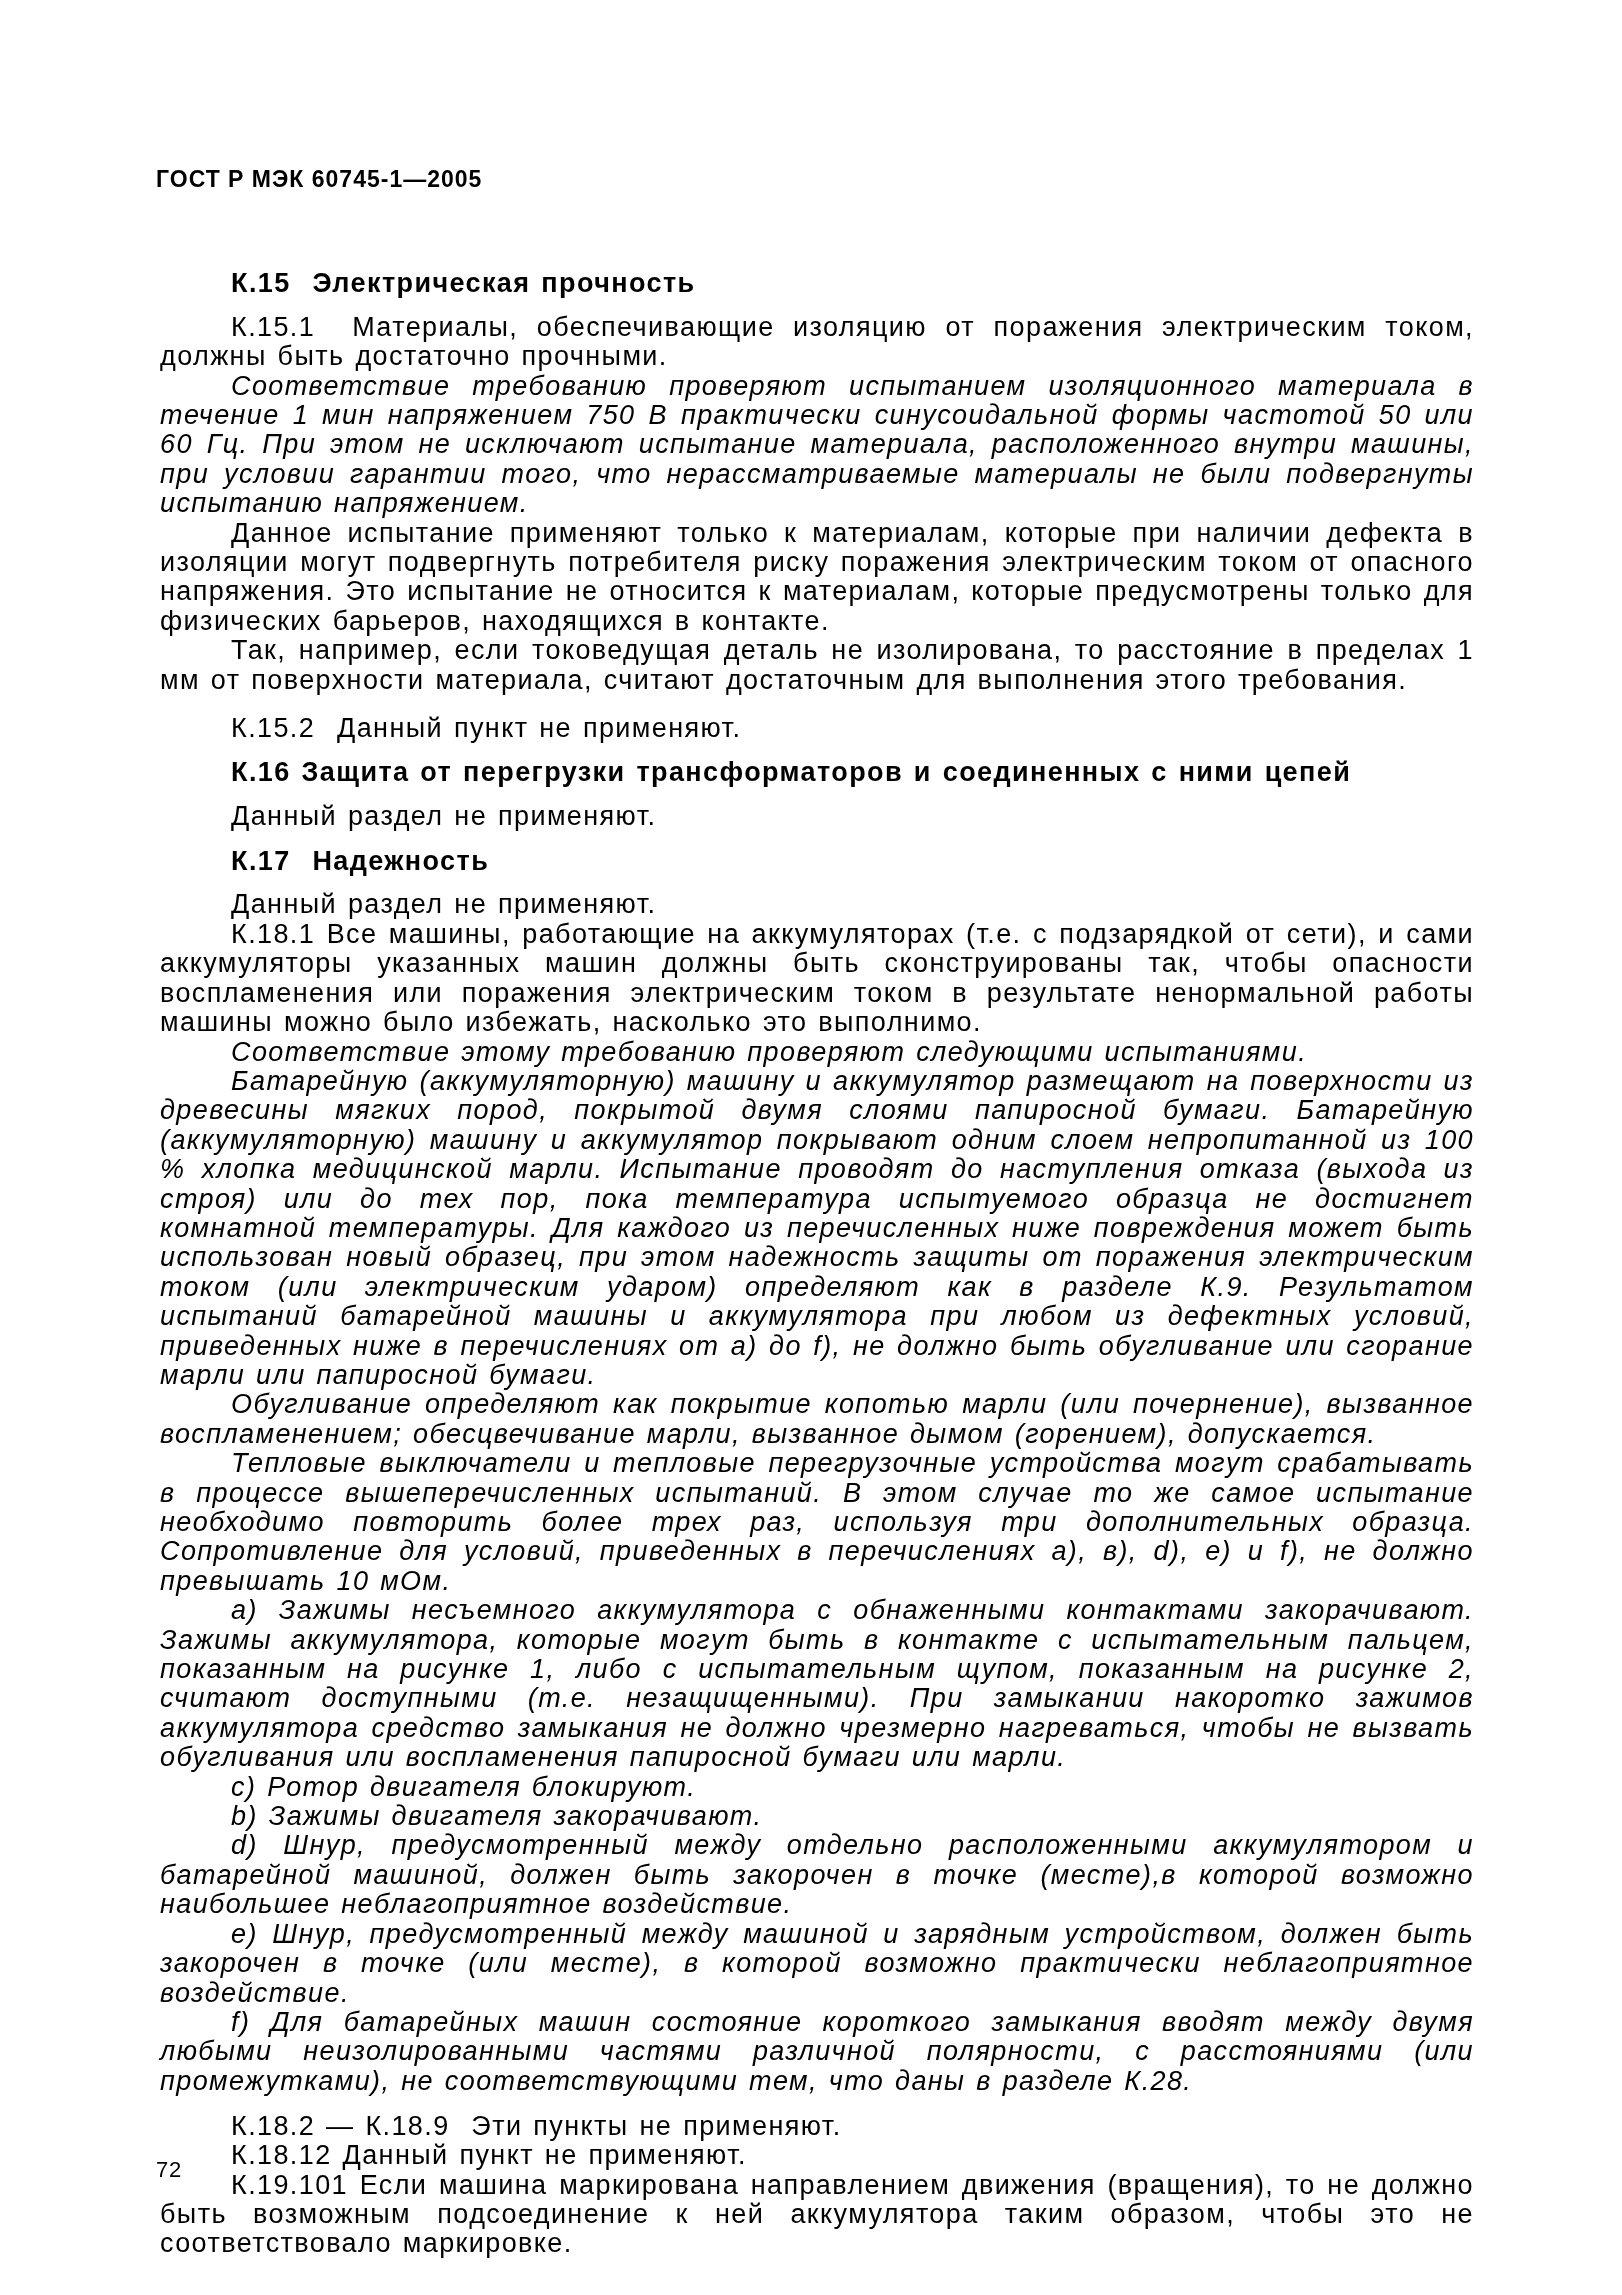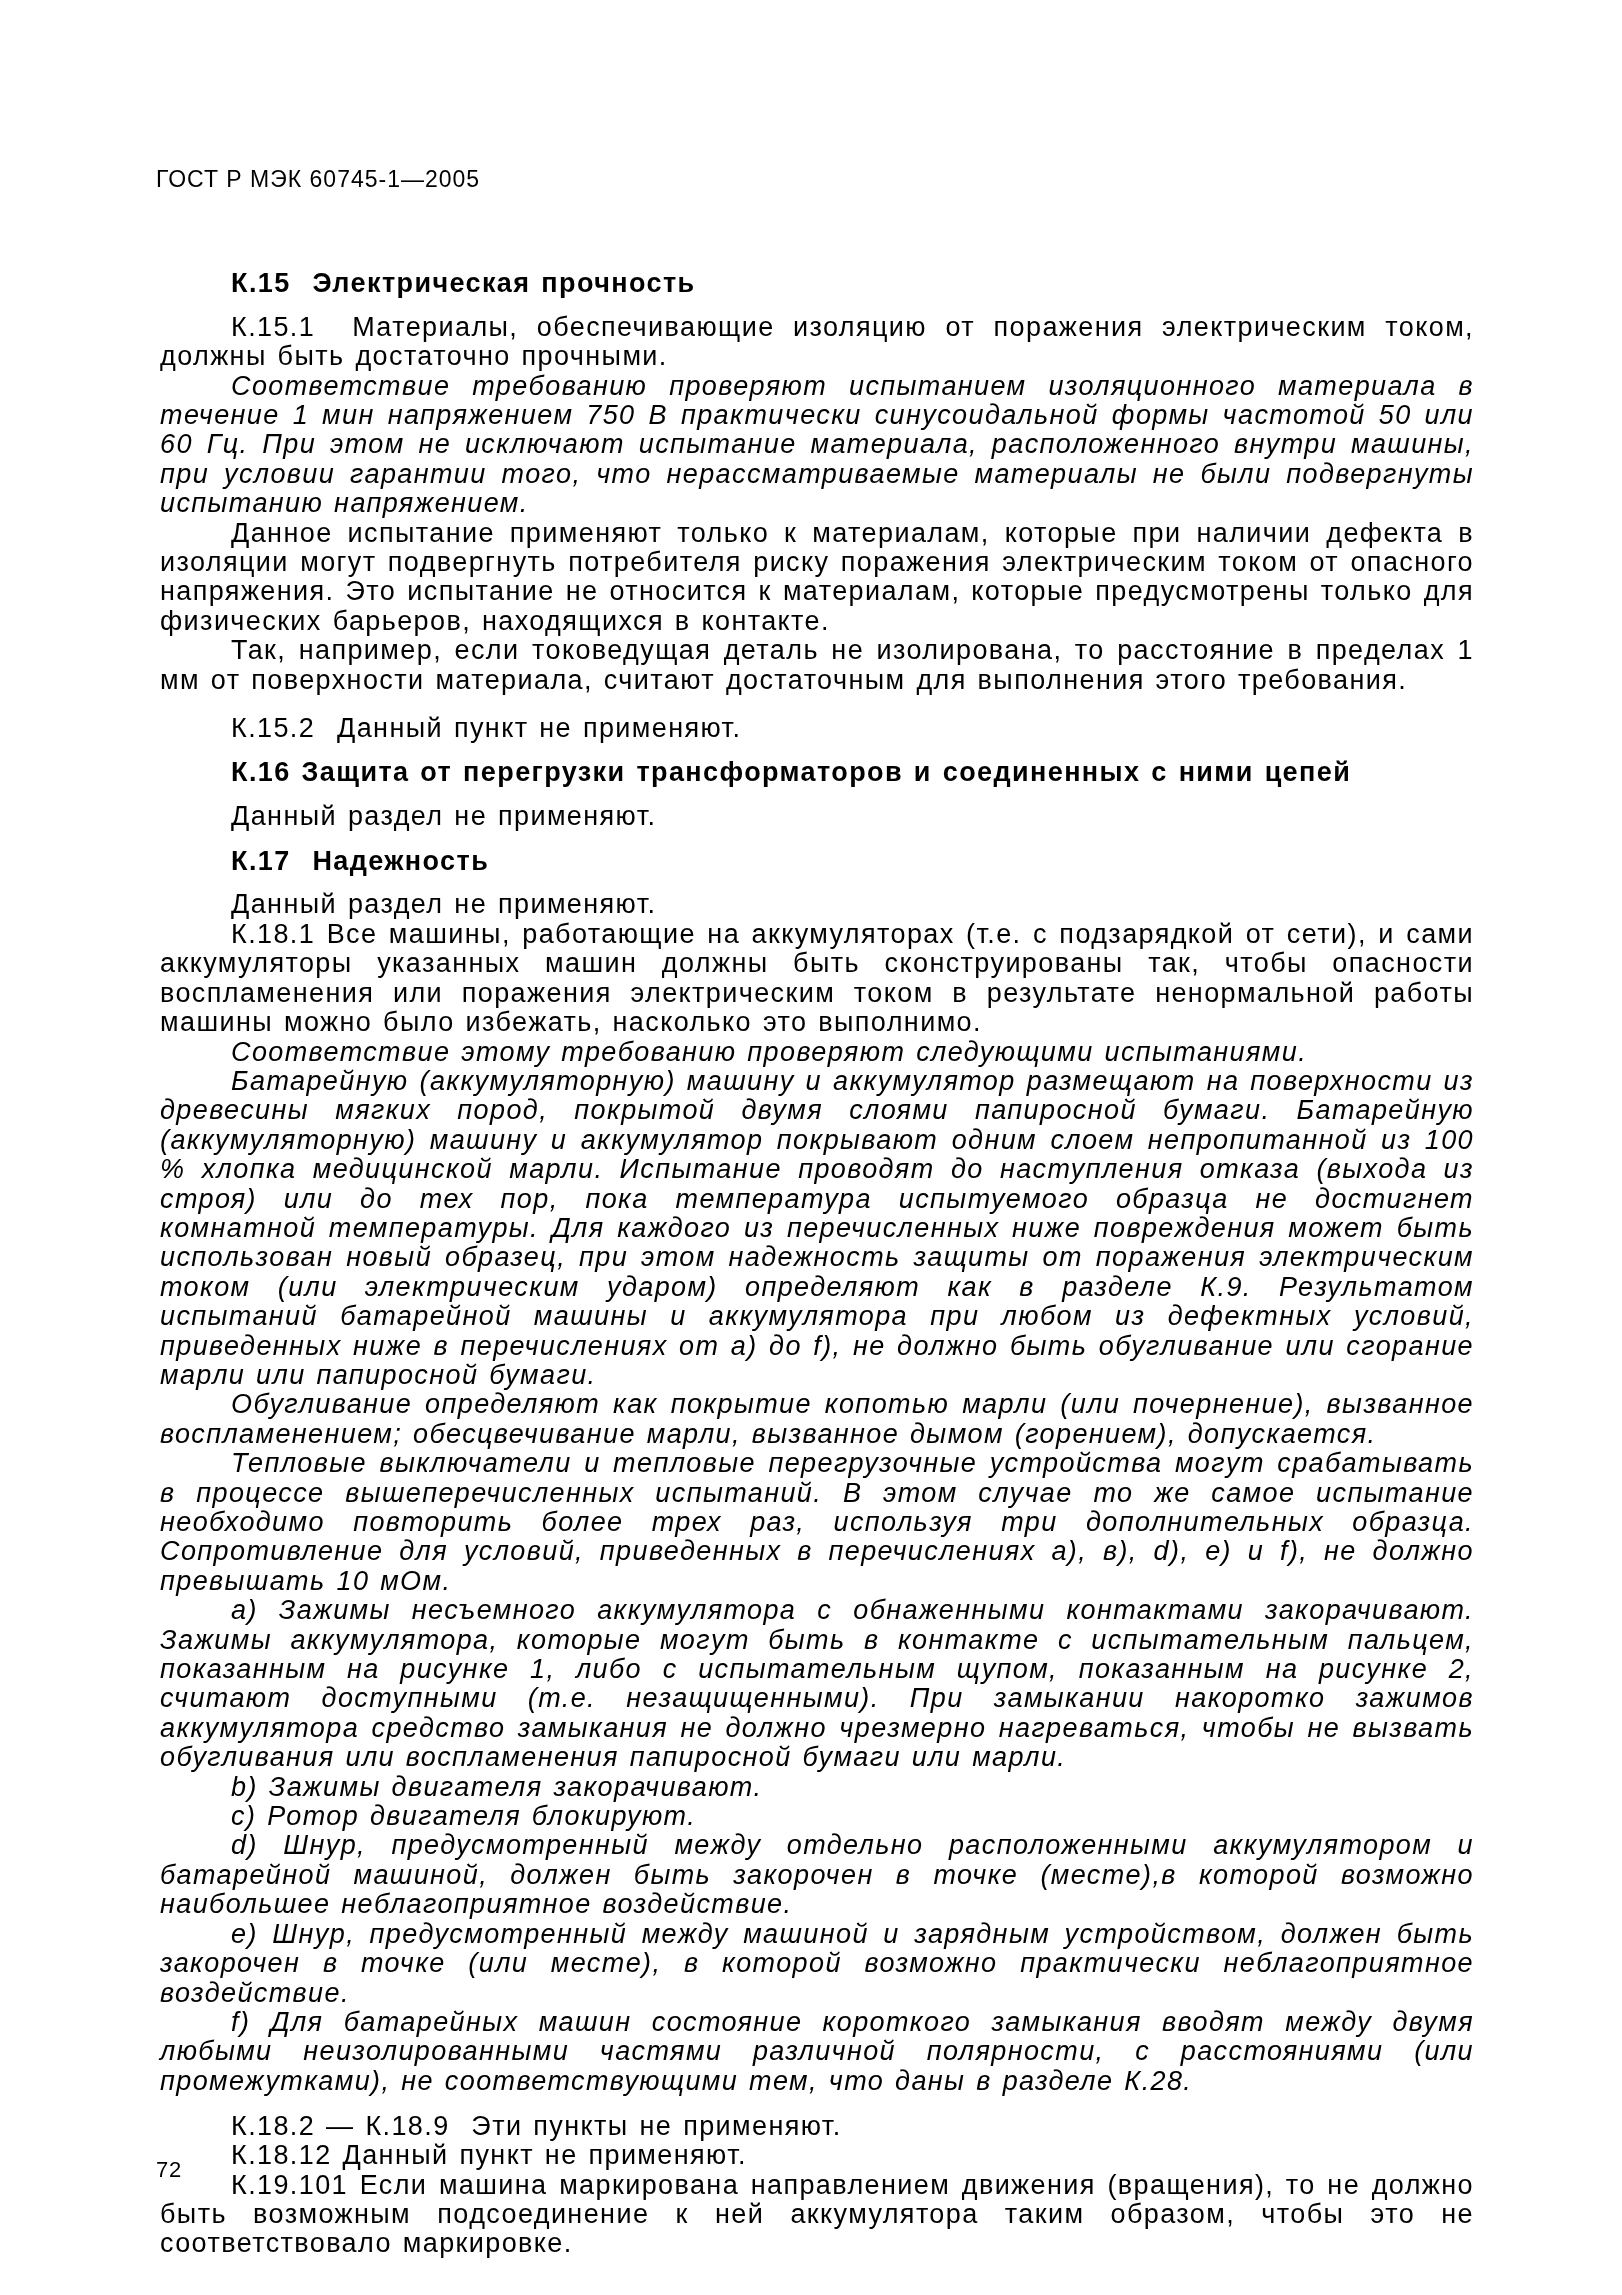--- a/index.html
+++ b/index.html
@@ -18,21 +18,21 @@
   .sheet {
     position: absolute;
     inset: 0;
     background: #ffffff;
   }
   .doc-header {
     position: absolute;
     left: 156px;
     top: 166px;
     font-size: 23px;
-    font-weight: normal;
+    font-weight: bold;
     letter-spacing: 1px;
     white-space: nowrap;
   }
   .content {
     position: absolute;
     left: 160px;
     top: 254px;
     width: 1314px;
     font-size: 27px;
     line-height: 29.4px;
@@ -79,22 +79,22 @@
     <p class="h">К.16 Защита от перегрузки трансформаторов и соединенных с ними цепей</p>
     <p class="b">Данный раздел не применяют.</p>
     <p class="h">К.17&nbsp; Надежность</p>
     <p class="b">Данный раздел не применяют.</p>
     <p class="b">К.18.1 Все машины, работающие на аккумуляторах (т.е. с подзарядкой от сети), и сами аккумуляторы указанных машин должны быть сконструированы так, чтобы опасности воспламенения или поражения электрическим током в результате ненормальной работы машины можно было избежать, насколько это выполнимо.</p>
     <p class="i">Соответствие этому требованию проверяют следующими испытаниями.</p>
     <p class="i">Батарейную (аккумуляторную) машину и аккумулятор размещают на поверхности из древесины мягких пород, покрытой двумя слоями папиросной бумаги. Батарейную (аккумуляторную) машину и аккумулятор покрывают одним слоем непропитанной из 100 % хлопка медицинской марли. Испытание проводят до наступления отказа (выхода из строя) или до тех пор, пока температура испытуемого образца не достигнет комнатной температуры. Для каждого из перечисленных ниже повреждения может быть использован новый образец, при этом надежность защиты от поражения электрическим током (или электрическим ударом) определяют как в разделе К.9. Результатом испытаний батарейной машины и аккумулятора при любом из дефектных условий, приведенных ниже в перечислениях от а) до f), не должно быть обугливание или сгорание марли или папиросной бумаги.</p>
     <p class="i">Обугливание определяют как покрытие копотью марли (или почернение), вызванное воспламенением; обесцвечивание марли, вызванное дымом (горением), допускается.</p>
     <p class="i">Тепловые выключатели и тепловые перегрузочные устройства могут срабатывать в процессе вышеперечисленных испытаний. В этом случае то же самое испытание необходимо повторить более трех раз, используя три дополнительных образца. Сопротивление для условий, приведенных в перечислениях а), в), d), е) и f), не должно превышать 10 мОм.</p>
     <p class="i">а) Зажимы несъемного аккумулятора с обнаженными контактами закорачивают. Зажимы аккумулятора, которые могут быть в контакте с испытательным пальцем, показанным на рисунке 1, либо с испытательным щупом, показанным на рисунке 2, считают доступными (т.е. незащищенными). При замыкании накоротко зажимов аккумулятора средство замыкания не должно чрезмерно нагреваться, чтобы не вызвать обугливания или воспламенения папиросной бумаги или марли.</p>
+    <p class="i">с) Ротор двигателя блокируют.</p>
     <p class="i">b) Зажимы двигателя закорачивают.</p>
-    <p class="i">с) Ротор двигателя блокируют.</p>
     <p class="i">d) Шнур, предусмотренный между отдельно расположенными аккумулятором и батарейной машиной, должен быть закорочен в точке (месте),в которой возможно наибольшее неблагоприятное воздействие.</p>
     <p class="i">е) Шнур, предусмотренный между машиной и зарядным устройством, должен быть закорочен в точке (или месте), в которой возможно практически неблагоприятное воздействие.</p>
     <p class="i">f) Для батарейных машин состояние короткого замыкания вводят между двумя любыми неизолированными частями различной полярности, с расстояниями (или промежутками), не соответствующими тем, что даны в разделе К.28.</p>
     <p class="b mt24">К.18.2 — К.18.9&nbsp; Эти пункты не применяют.</p>
     <p class="b">К.18.12 Данный пункт не применяют.</p>
     <p class="b">К.19.101 Если машина маркирована направлением движения (вращения), то не должно быть возможным подсоединение к ней аккумулятора таким образом, чтобы это не соответствовало маркировке.</p>
   </div>
 
   <div class="page-number">72</div>
 

